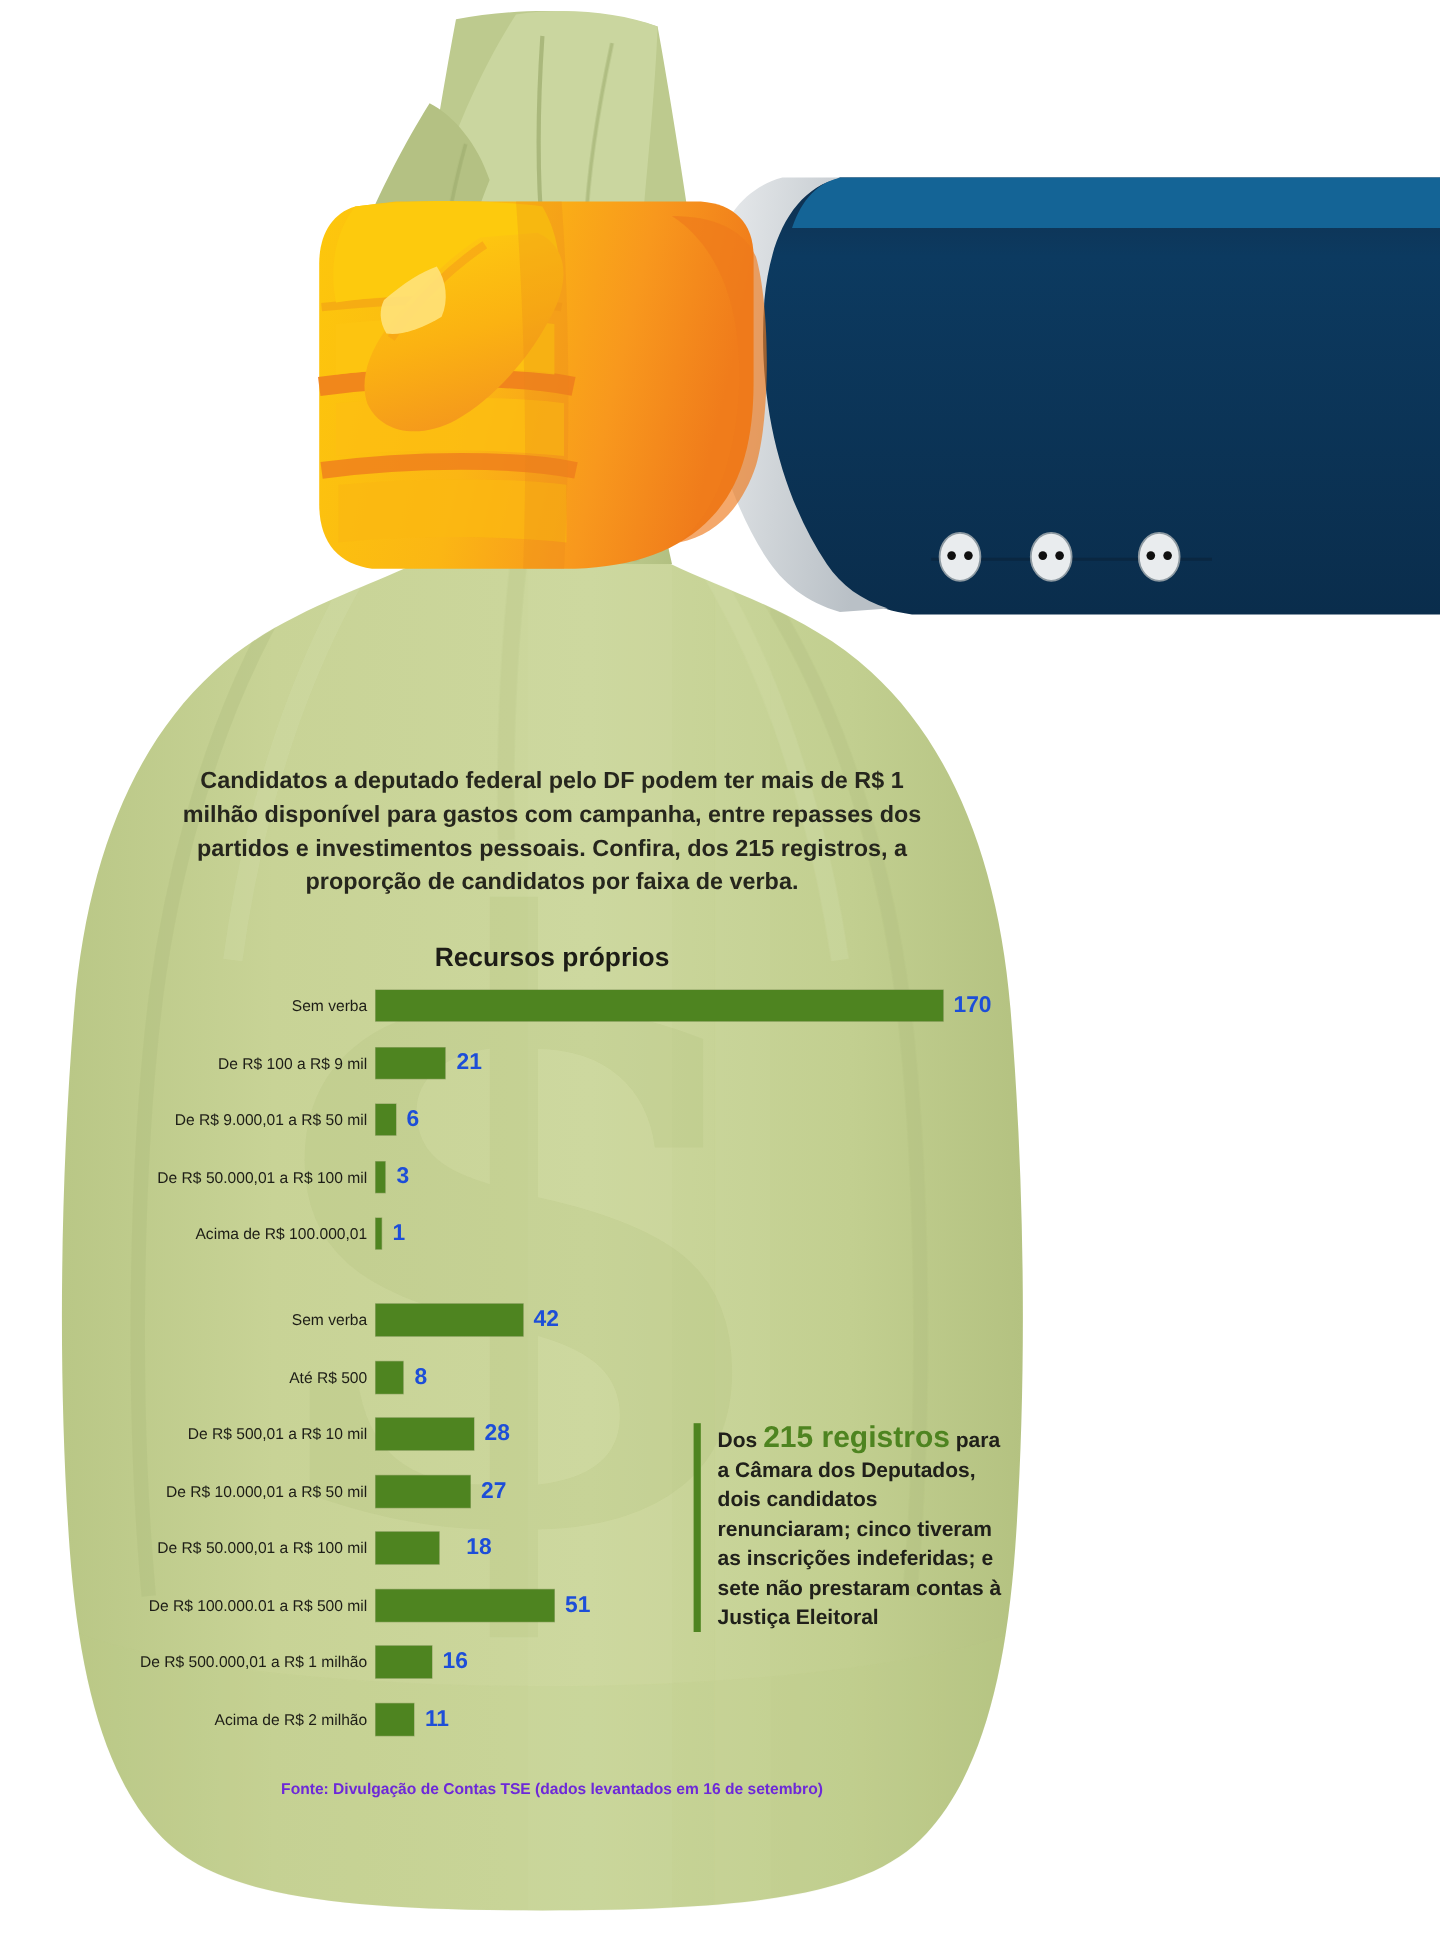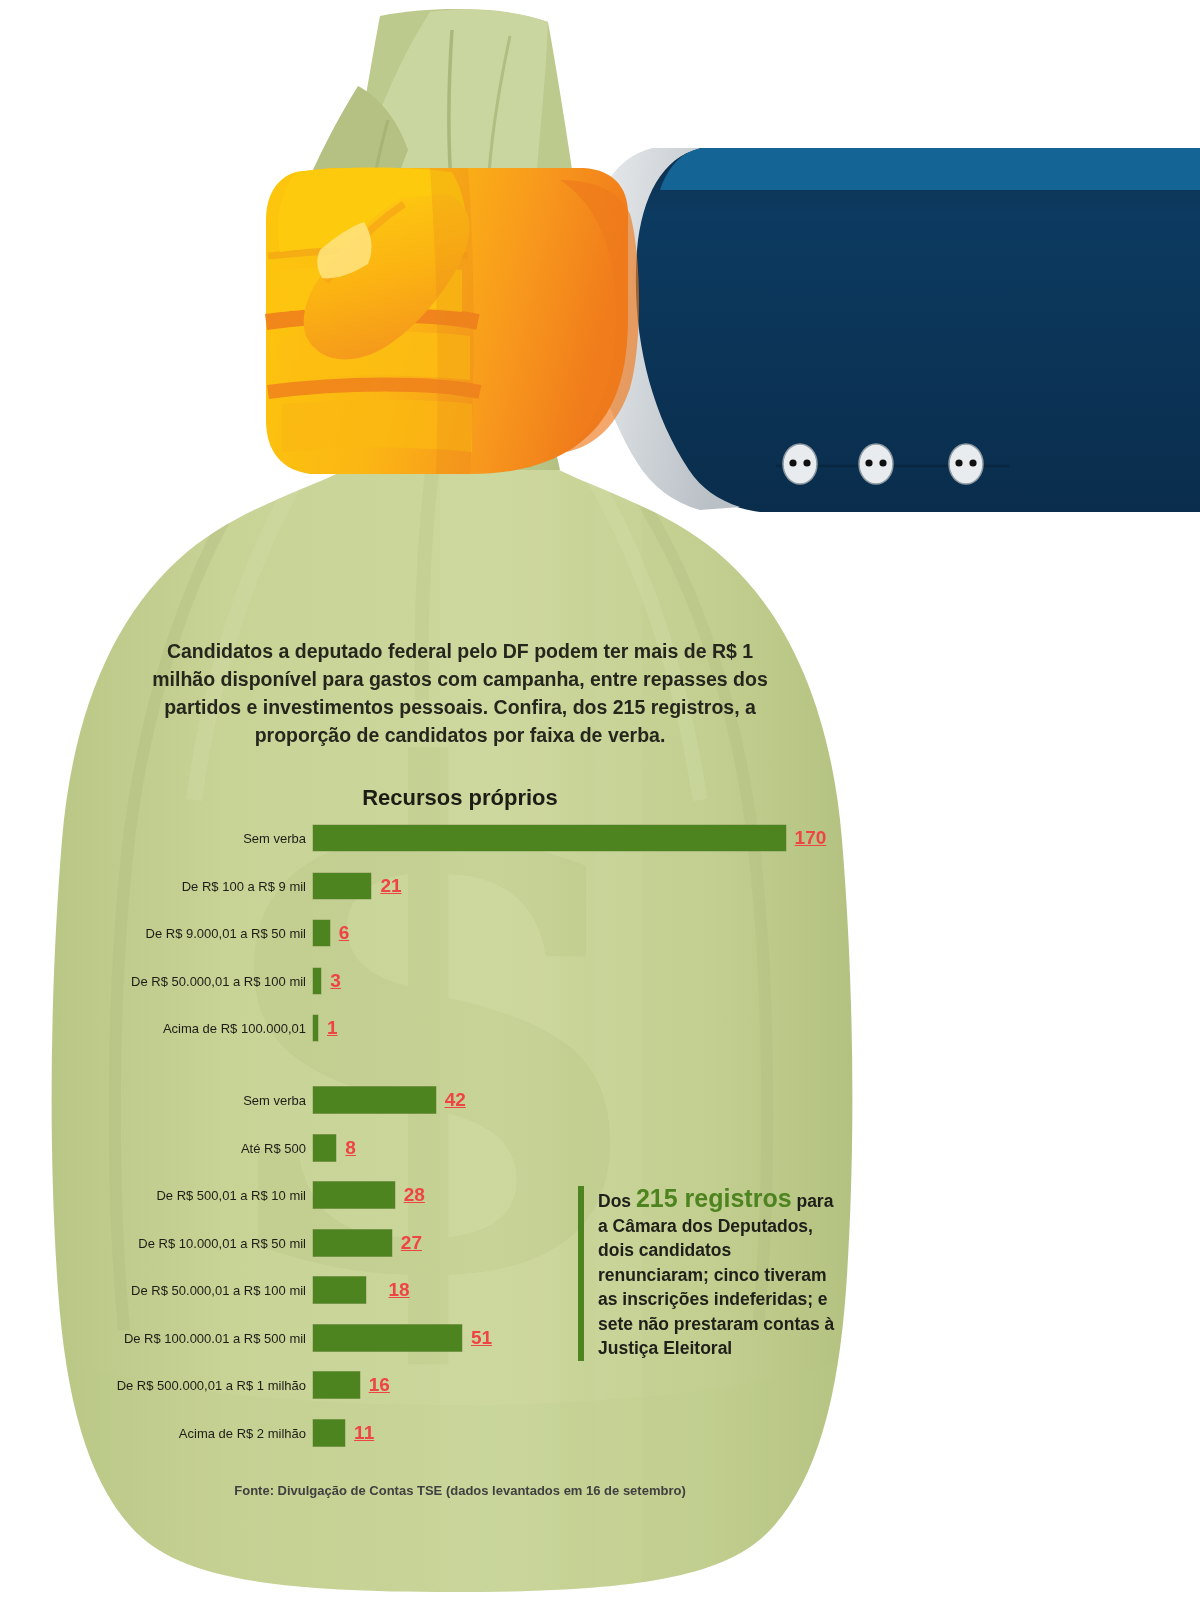--- a/index.html
+++ b/index.html
@@ -52,39 +52,38 @@
     white-space:nowrap;text-align:right;
     font-size:13px;font-weight:normal;color:#1d1d16;
   }
   .row .bar{
     position:absolute;left:0;top:0;transform:translateY(-50%);
     background:#4e8420;
     box-shadow:0 0 0 0.5px rgba(60,90,25,.35);
   }
   .row .val{
     position:absolute;transform:translateY(-50%);
-    font-size:19px;font-weight:bold;color:#ef4444;
+    font-size:19px;font-weight:bold;color:#1d4ed8;
     white-space:nowrap;
-    text-decoration:underline;
   }
 
   
   #callout{
     position:absolute;left:578px;top:1186px;width:245px;
     padding-left:14px;
     border-left:6px solid #4e8420;
     font-size:17.5px;line-height:24.5px;font-weight:bold;
     color:#20201a;
   }
   #callout .big{
     color:#4e8420;font-size:25px;font-weight:bold;margin-top:36px;
   }
   #source{
     position:absolute;left:0;top:1483px;width:920px;text-align:center;
-    font-size:13px;font-weight:bold;color:#404040;
+    font-size:13px;font-weight:bold;color:#6d28d9;
   }
 </style>
 </head>
 <body>
 
 <div id="stage">
 
   <svg class="abs" width="1200" height="1621" viewBox="0 0 1200 1621" aria-hidden="true">
     <defs>
       <linearGradient id="bagGrad" x1="0" y1="0" x2="1" y2="0">

